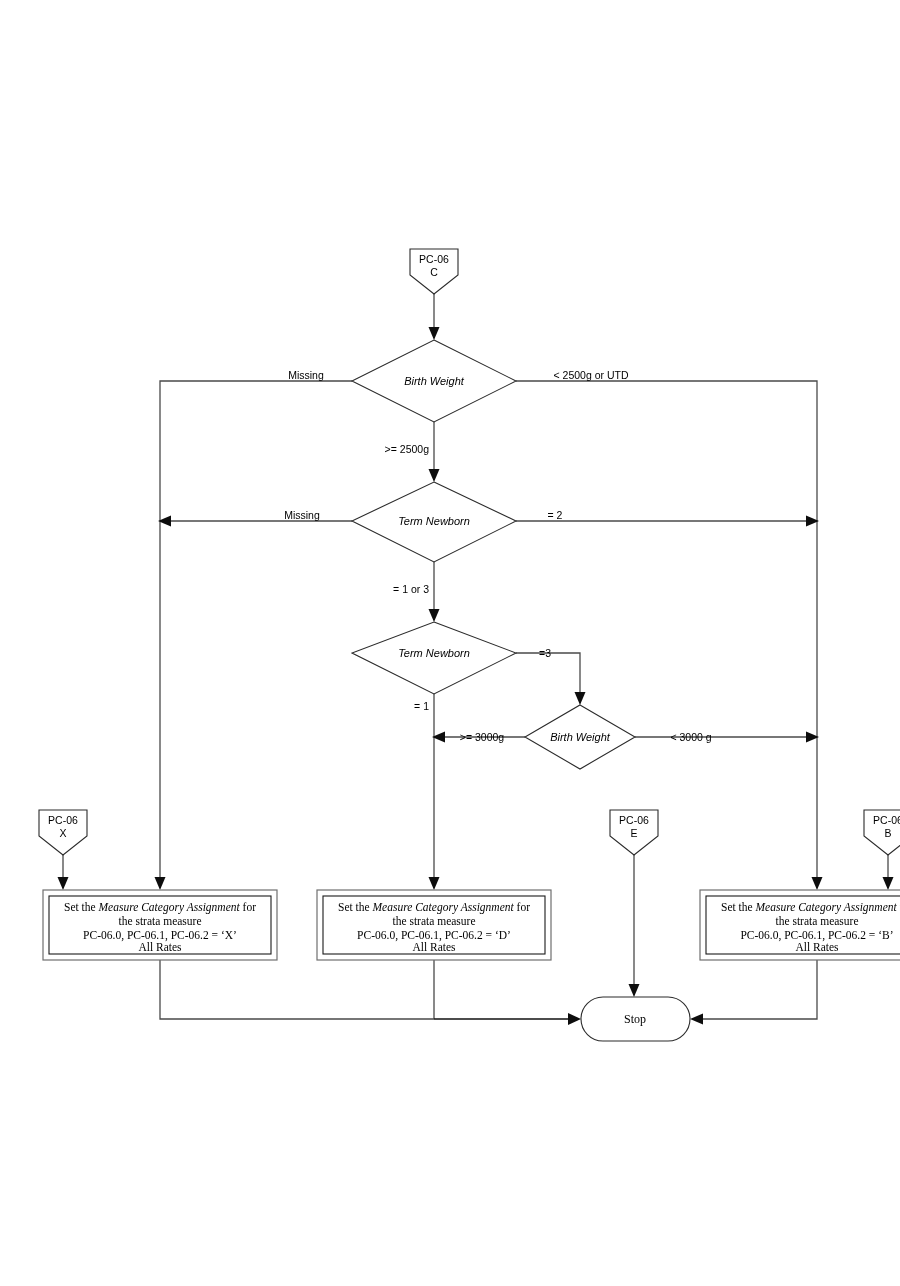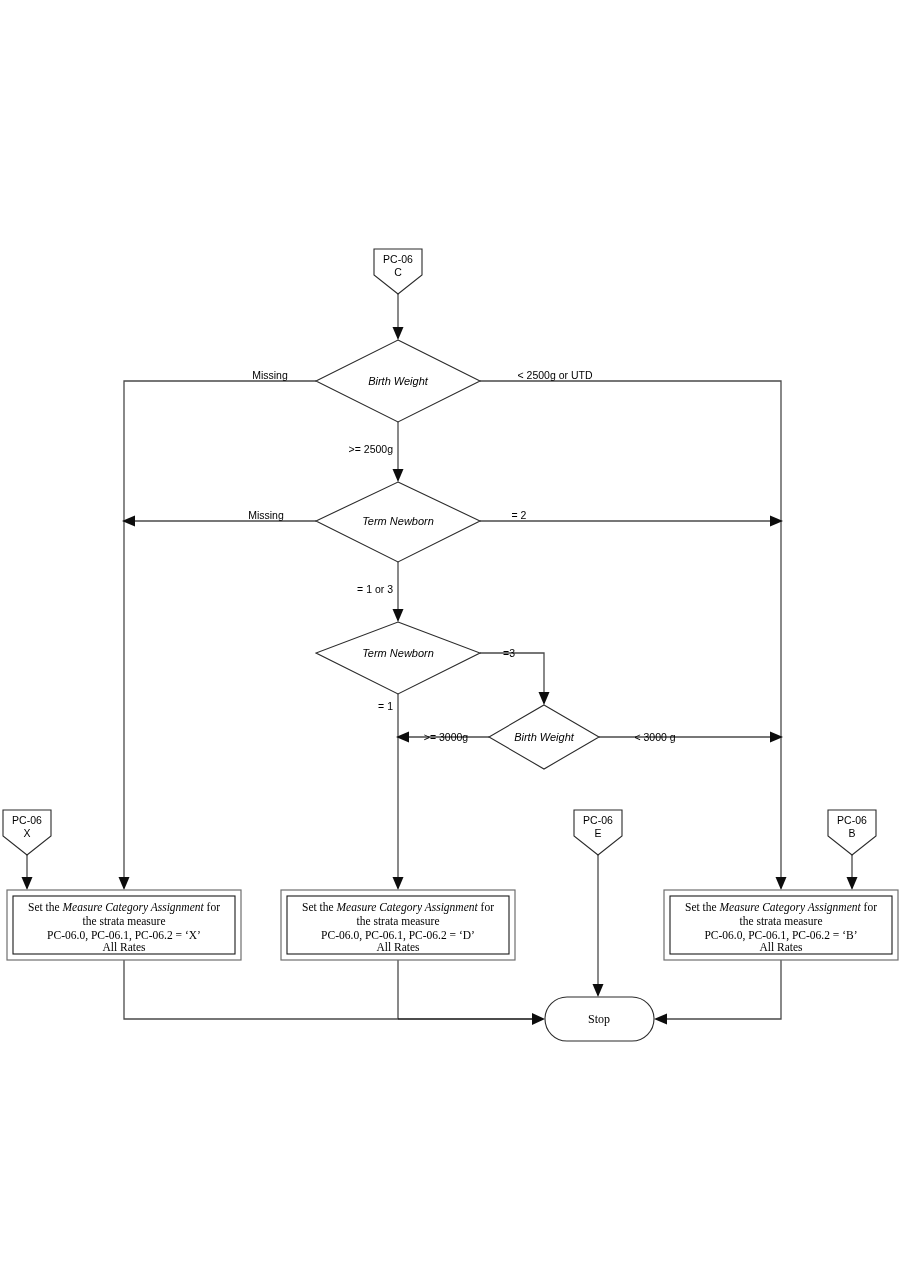--- a/index.html
+++ b/index.html
@@ -10,20 +10,21 @@
   body {
     width: 900px;
     height: 1286px;
     font-family: "Liberation Sans", sans-serif;
     overflow: hidden;
   }
   #flowchart-root {
     position: relative;
     width: 860px;
     height: 1286px;
+    padding-left: 36px;
   }
   svg.chart {
     display: block;
     width: 900px;
     height: 1286px;
   }
   .shape-stroke {
     fill: #ffffff;
     stroke: #2b2b2b;
     stroke-width: 1.1;

